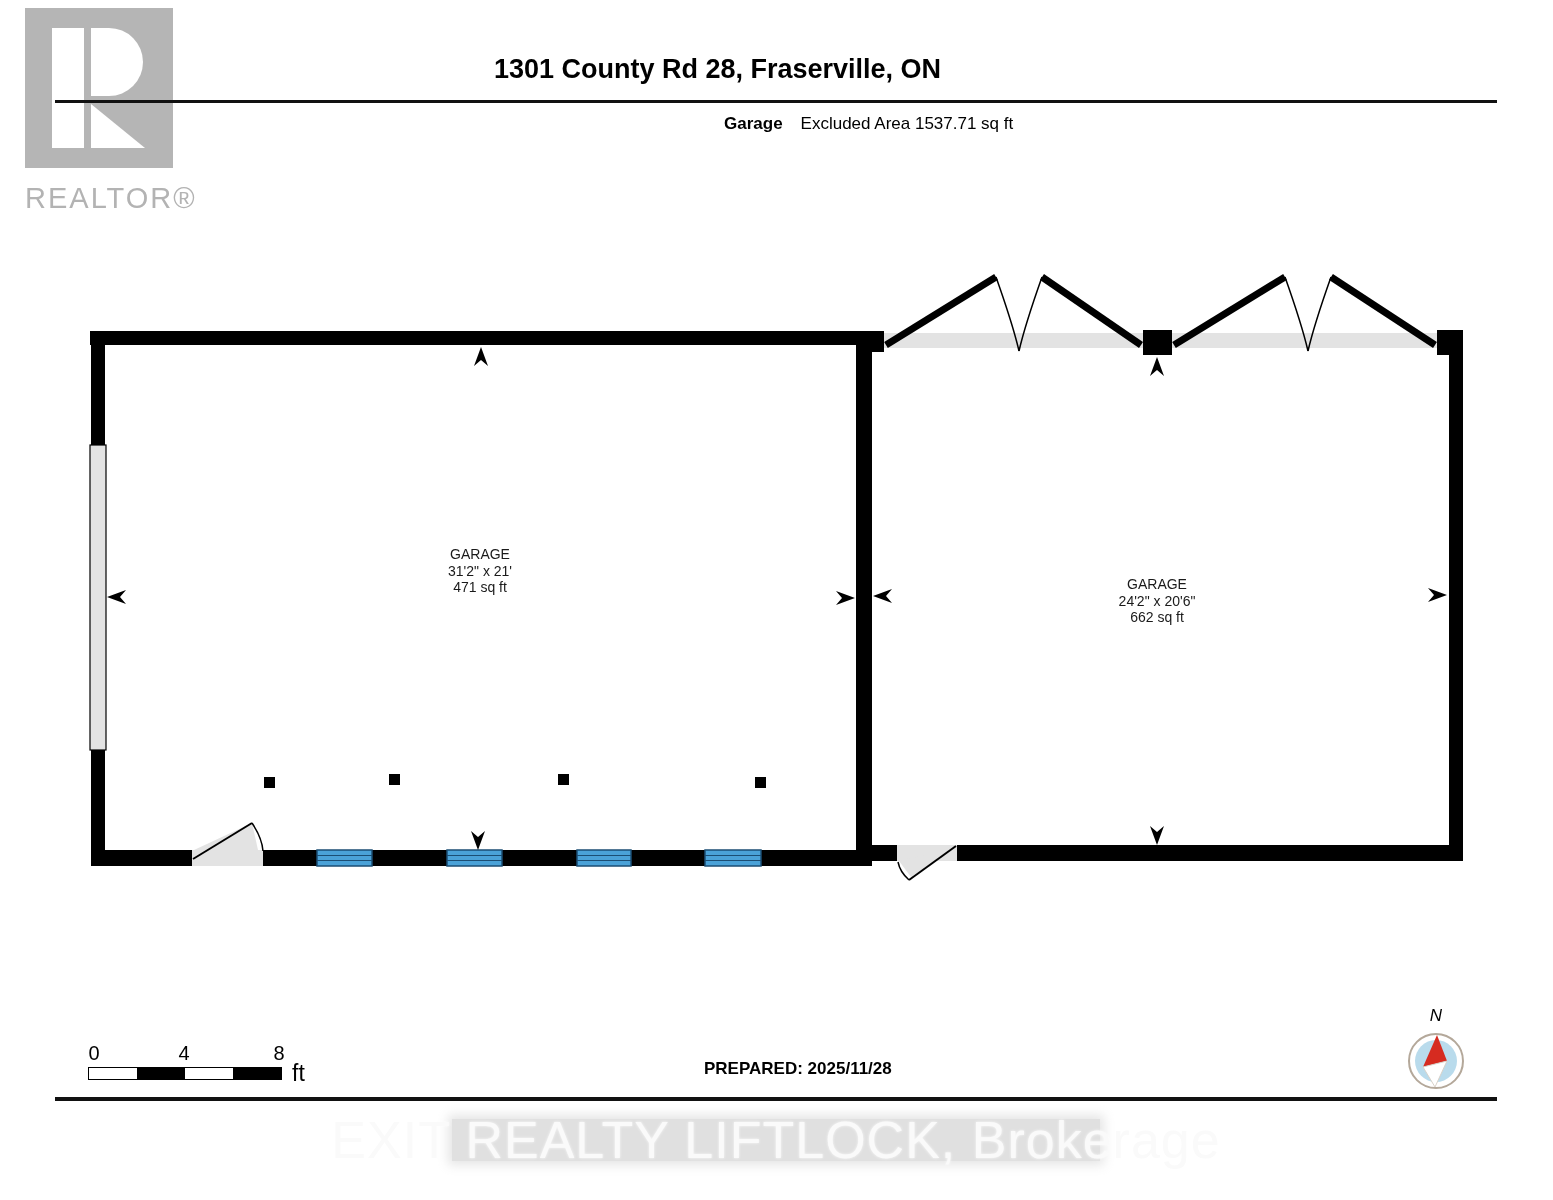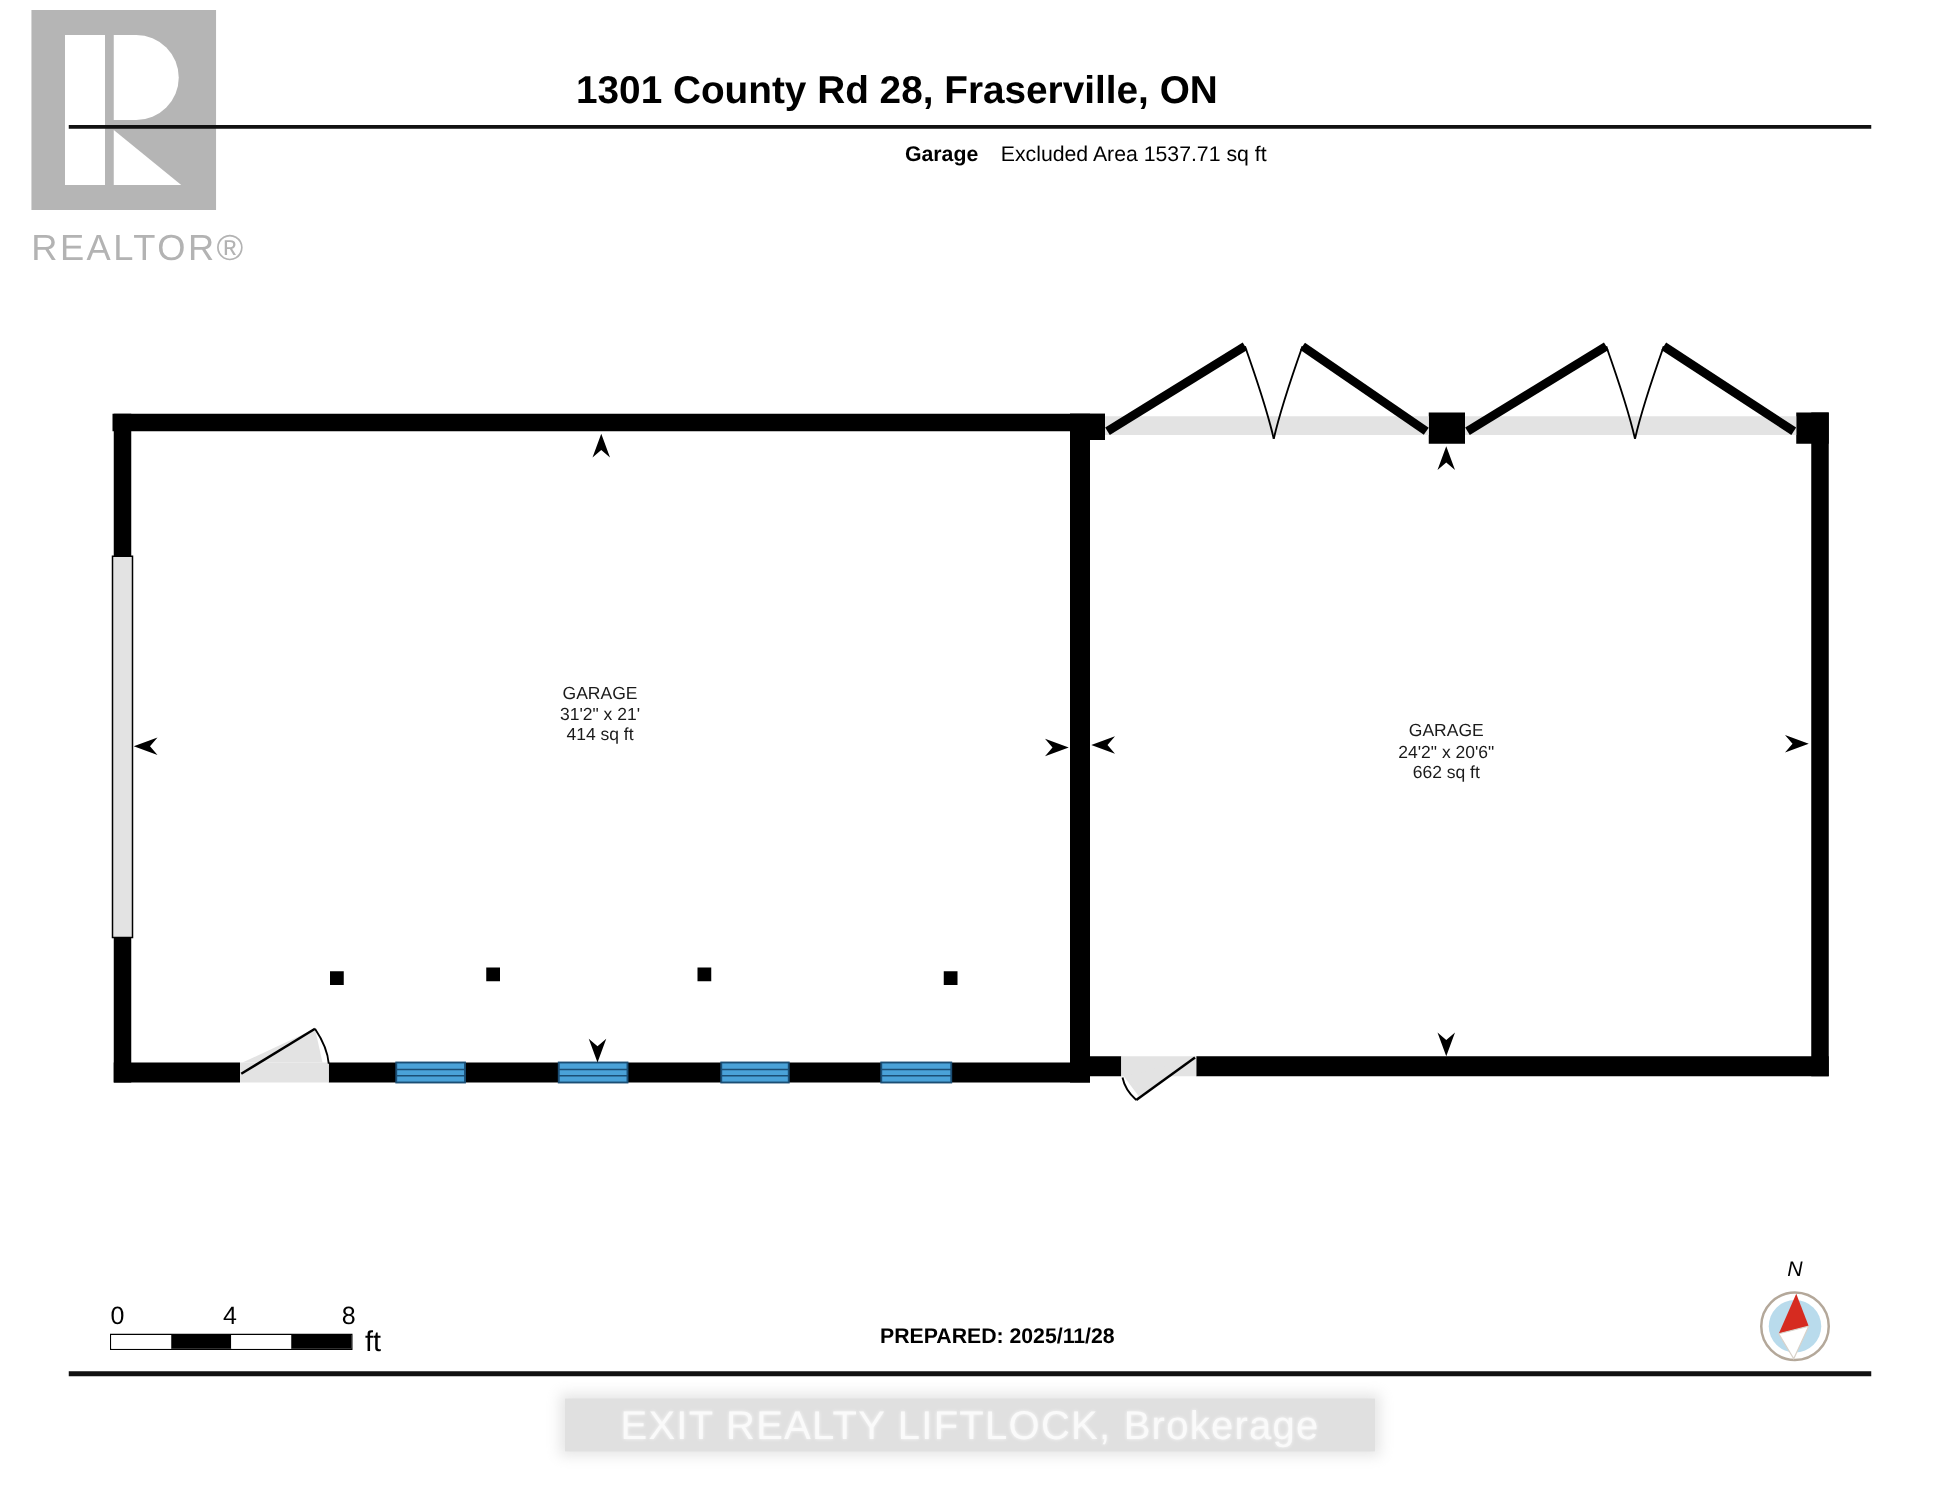--- a/index.html
+++ b/index.html
@@ -3,21 +3,21 @@
 <meta charset="utf-8">
 <style>
   html,body{margin:0;padding:0;background:#ffffff;}
   .page{position:relative;width:1553px;height:1200px;background:#fff;
         font-family:"Liberation Sans",sans-serif;overflow:hidden;color:#000;}
   .abs{position:absolute;}
 
   
   .logo{left:25px;top:8px;width:150px;}
   .logo-text{margin-top:10px;font-size:29px;letter-spacing:2px;color:#b3b3b3;}
-  .title{left:0;top:54px;width:1435px;text-align:center;font-size:31px;font-weight:bold;z-index:4;}
+  .title{left:0;top:54px;width:1435px;text-align:center;font-size:27px;font-weight:bold;z-index:4;}
   .header-line{left:55px;top:100px;width:1442px;height:3px;background:#111;z-index:5;}
   .subtitle{left:724px;top:114px;display:flex;gap:18px;font-size:17px;z-index:4;}
   .subtitle .floor-name{font-weight:bold;}
 
   
   .plan{left:0;top:0;z-index:1;}
 
   
   .room-label{width:220px;text-align:center;font-size:14px;line-height:16.5px;color:#1a1a1a;z-index:2;}
   .room-label-left{left:370px;top:546px;}
@@ -36,21 +36,21 @@
 
   .compass-n{left:1421px;top:1006px;width:30px;text-align:center;font-size:17px;font-style:italic;z-index:2;}
   .compass{left:1406px;top:1030px;z-index:2;}
 
   .footer-line{left:55px;top:1097px;width:1442px;height:4px;background:#111;z-index:3;}
   .disclaimer{left:62px;top:1106px;width:1400px;font-size:16px;z-index:4;}
 
   .watermark{left:452px;top:1119px;width:648px;height:42px;z-index:5;
              background:rgba(198,198,198,0.55);box-shadow:0 0 10px 4px rgba(198,198,198,0.45);
              display:flex;align-items:center;justify-content:center;}
-  .watermark span{font-size:32px;color:#fafafa;white-space:nowrap;
+  .watermark span{font-size:52px;color:#fafafa;white-space:nowrap;
                   text-shadow:0 0 3px rgba(255,255,255,0.85);letter-spacing:1px;text-align:right;}
 </style>
 </head>
 <body>
 
 <div class="page">
 
   <div class="abs logo">
     <svg width="148" height="160" viewBox="0 0 148 160">
       <rect x="0" y="0" width="148" height="160" fill="#b5b5b5"></rect>
@@ -165,21 +165,21 @@
       <path d="M 1157 357 L 1164 376 L 1157 370 L 1150 376 Z"></path>
       <path d="M 873 596 L 892 589 L 886 596 L 892 603 Z"></path>
       <path d="M 1447 595 L 1428 602 L 1434 595 L 1428 588 Z"></path>
       <path d="M 1157 845 L 1164 826 L 1157 832 L 1150 826 Z"></path>
     </g>
   </svg>
 
   <div class="abs room-label room-label-left">
     <div>GARAGE</div>
     <div>31'2" x 21'</div>
-    <div>414 sq ft</div>
+    <div>471 sq ft</div>
   </div>
   <div class="abs room-label room-label-right">
     <div>GARAGE</div>
     <div>24'2" x 20'6"</div>
     <div>662 sq ft</div>
   </div>
 
   <div class="abs scalebar">
     <div class="ticks">
       <span class="tick" style="left:-6px">0</span>

